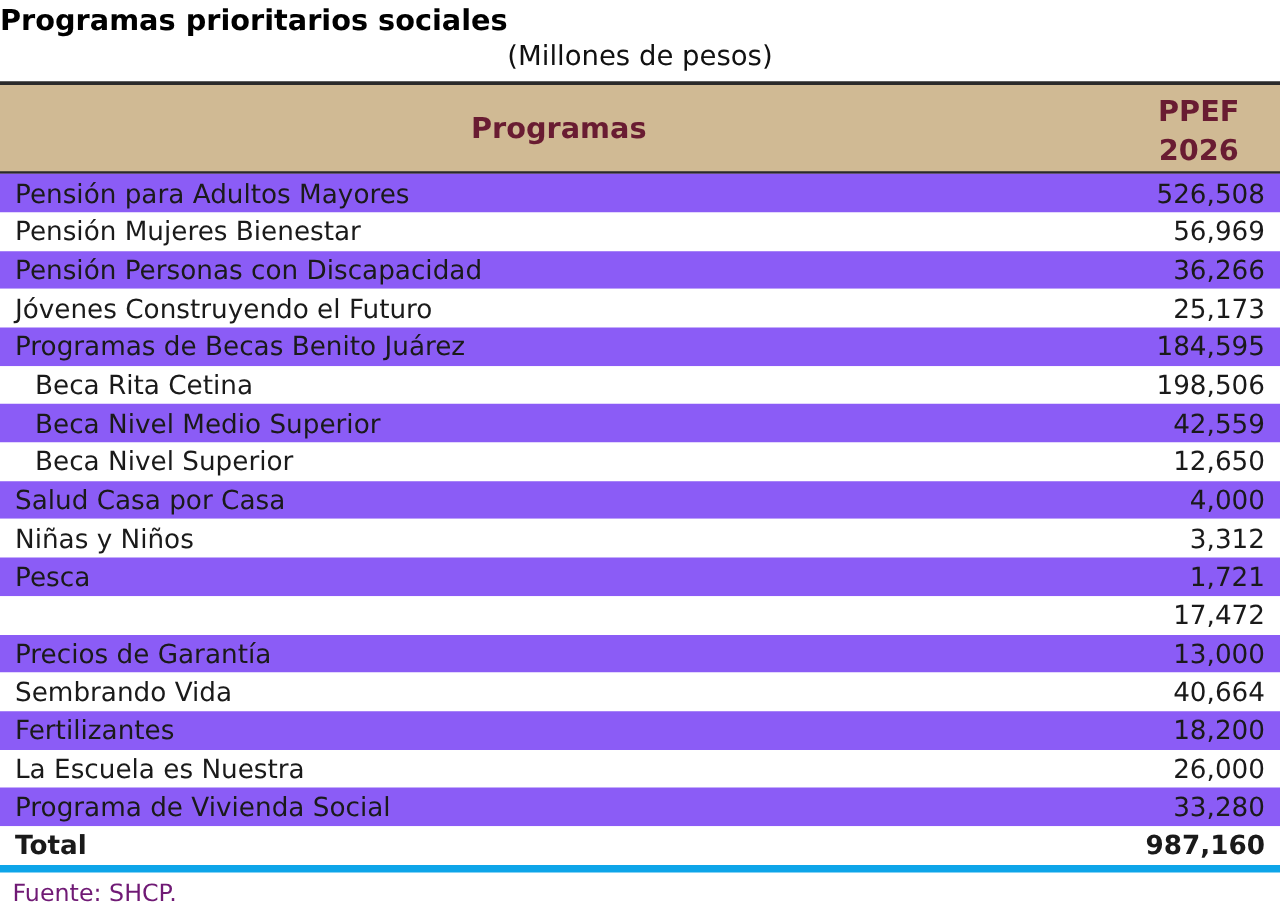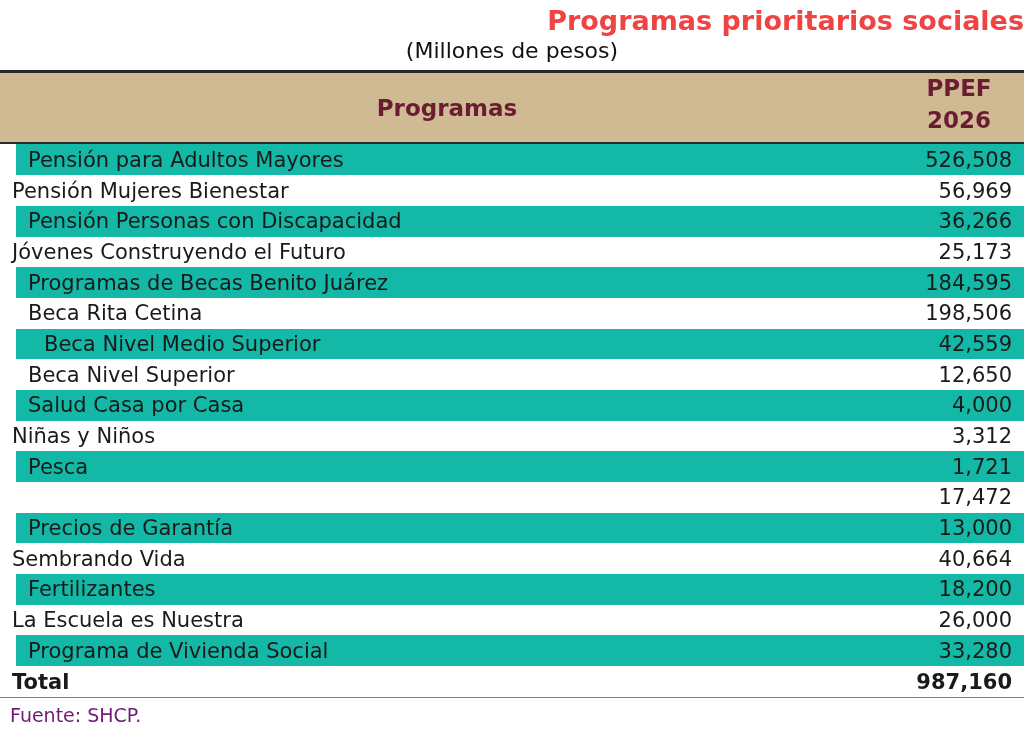--- a/index.html
+++ b/index.html
@@ -5,26 +5,26 @@
   html, body { margin: 0; padding: 0; }
   body {
     width: 1024px;
     height: 734px;
     background: #ffffff;
     font-family: "DejaVu Sans", "Liberation Sans", sans-serif;
     color: #1a1a1a;
     overflow: hidden;
   }
   .page-title {
-    text-align: right;
+    text-align: left;
     font-weight: 700;
-    font-size: 27px;
+    font-size: 23px;
     line-height: 1.3;
     padding-top: 3px;
-    color: #ef4444;
+    color: #000000;
   }
   .page-subtitle {
     text-align: center;
     font-size: 22px;
     line-height: 1.2;
     color: #111111;
     padding-bottom: 6px;
   }
   .table {
     width: 1024px;
@@ -43,40 +43,40 @@
     justify-content: center;
     font-weight: 700;
     font-size: 23px;
     color: #691c32;
   }
   .th-value {
     width: 130px;
     display: flex;
     flex-direction: column;
     align-items: center;
-    justify-content: flex-start;
+    justify-content: flex-end;
     font-weight: 700;
     font-size: 23px;
     line-height: 1.35;
     color: #691c32;
   }
   .row {
     display: flex;
     align-items: center;
     height: 30.7px;
     font-size: 21px;
     background: #ffffff;
   }
-  .row.stripe { background: #14b8a6; margin-left: 16px; }
+  .row.stripe { background: #8b5cf6; }
   .row-label { padding-left: 12px; white-space: nowrap; }
   .row.indent .row-label { padding-left: 28px; }
   .row-value { margin-left: auto; padding-right: 12px; }
   .row.total {
     font-weight: 700;
-    border-bottom: 1px solid #0ea5e9;
+    border-bottom: 6px solid #0ea5e9;
     background: #ffffff;
   }
   .source {
     font-size: 19px;
     padding: 6px 0 0 10px;
     color: #701a75;
   }
 </style>
 </head>
 <body>

